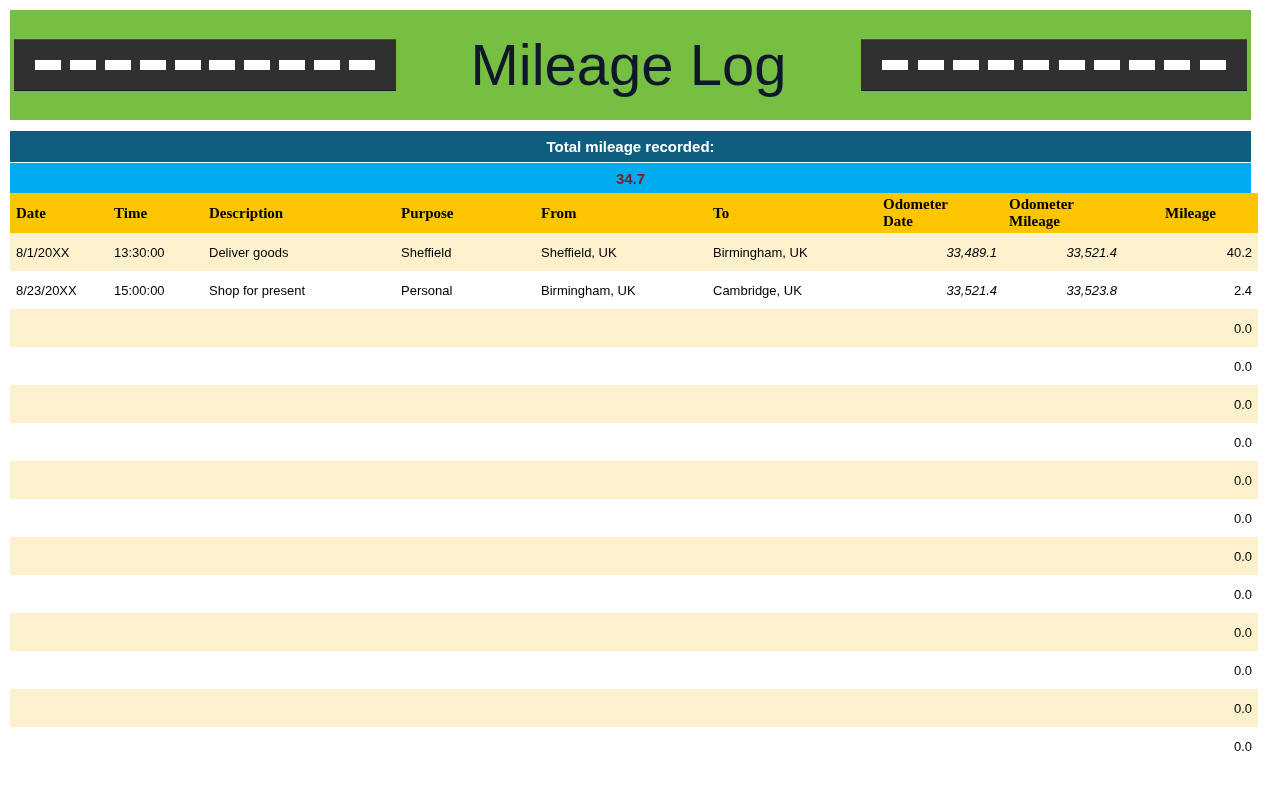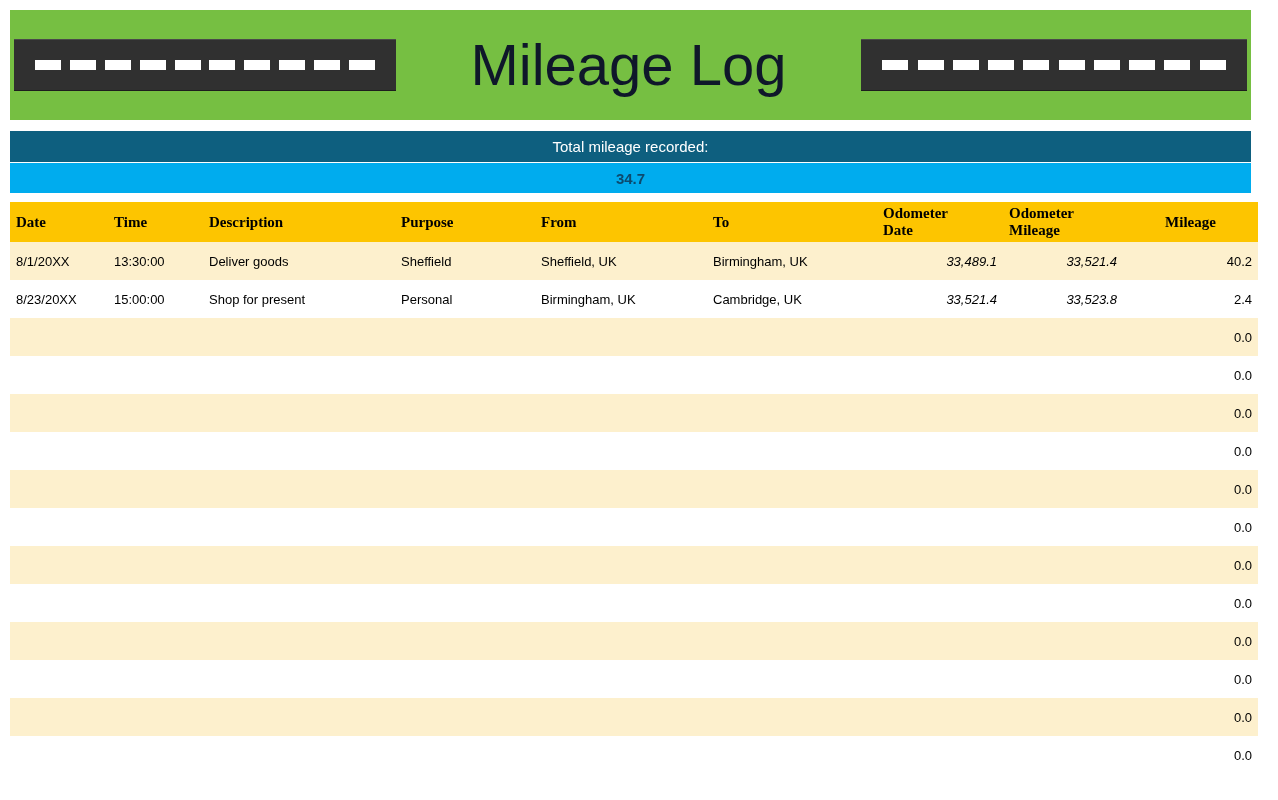--- a/index.html
+++ b/index.html
@@ -65,47 +65,47 @@
   
   .total-label-band {
     position: absolute;
     left: 10px;
     top: 131px;
     width: 1241px;
     height: 31px;
     background: #0e5f7f;
     color: #ffffff;
     font-size: 15px;
-    font-weight: normal;
+    font-weight: bold;
     display: flex;
     align-items: center;
     justify-content: center;
     box-sizing: border-box;
   }
   .total-value-band {
     position: absolute;
     left: 10px;
     top: 163px;
     width: 1241px;
     height: 30px;
     background: #00acee;
-    color: #0c4a6e;
+    color: #7f1d1d;
     font-size: 15px;
     font-weight: bold;
     display: flex;
     align-items: center;
     justify-content: center;
     box-sizing: border-box;
   }
 
   
   .table-wrap {
     position: absolute;
     left: 10px;
-    top: 202px;
+    top: 193px;
     width: 1248px;
   }
   table.log {
     border-collapse: collapse;
     table-layout: fixed;
     width: 1248px;
   }
   table.log th {
     background: #fdc500;
     color: #000000;

